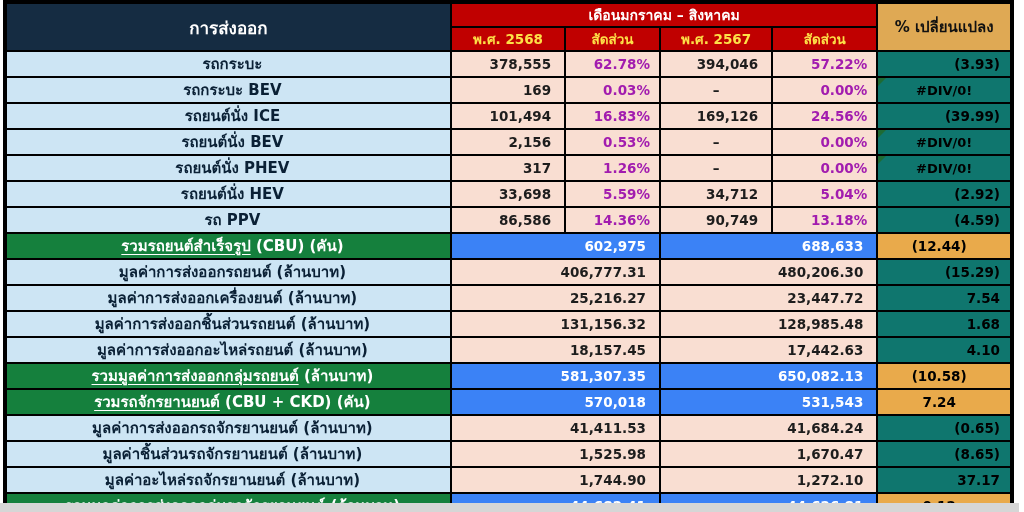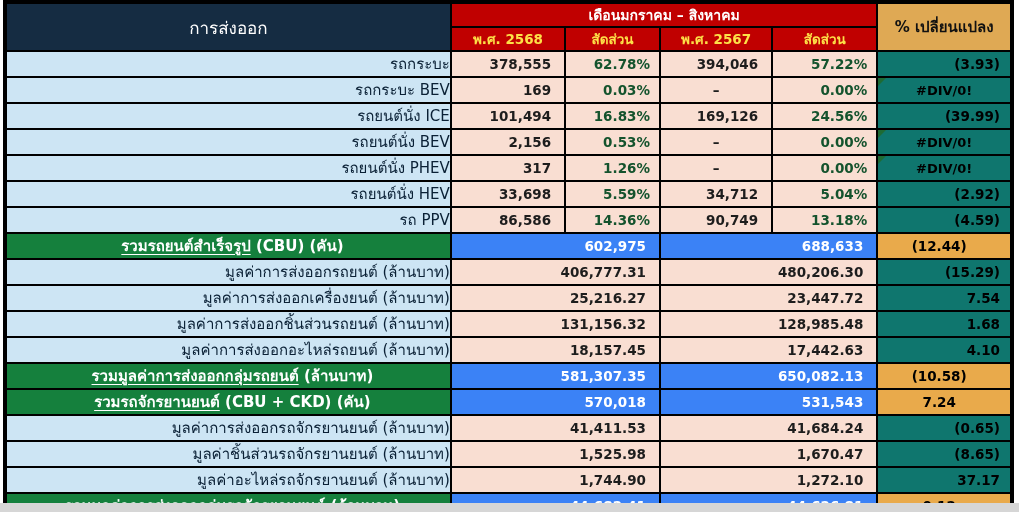--- a/index.html
+++ b/index.html
@@ -10,29 +10,29 @@
   }
   .shadow-strip{position:absolute;left:0px;top:503px;width:1019px;height:9px;background:#d6d6d6;}
   table.export{
     position:absolute;left:3px;top:0;
     width:1011px;height:503px;
     border-collapse:collapse;table-layout:fixed;
     border:4px solid #000;
   }
   td{border:2px solid #000;overflow:hidden;white-space:nowrap;vertical-align:middle;padding:0;}
   
-  td.corner{background:#152c42;color:#ffffff;font-weight:normal;font-size:17px;text-align:center;}
+  td.corner{background:#152c42;color:#ffffff;font-weight:bold;font-size:17px;text-align:center;}
   td.period{background:#c00000;color:#ffffff;font-weight:bold;font-size:14px;text-align:center;height:20px;}
   td.sub{background:#c00000;color:#fde047;font-weight:bold;font-size:13.5px;text-align:center;height:22px;margin-left:28px;}
   td.chg-head{background:#dfa954;color:#111;font-weight:bold;font-size:15px;text-align:center;margin-left:30px;}
   
   tr.r{height:23.8px;}
-  td.lbl{background:#cde5f4;color:#0a2035;font-weight:normal;font-size:15px;text-align:right;padding-left:8px;}
+  td.lbl{background:#cde5f4;color:#0a2035;font-weight:bold;font-size:15px;text-align:center;padding-left:8px;}
   td.num{background:#f9ded2;color:#1d1d1d;font-weight:bold;font-size:13.5px;text-align:right;padding-right:13px;}
-  td.pct{background:#f9ded2;color:#14532d;font-weight:bold;font-size:13.5px;text-align:right;padding-right:9px;}
+  td.pct{background:#f9ded2;color:#a21caf;font-weight:bold;font-size:13.5px;text-align:right;padding-right:9px;}
   td.dash{text-align:center;padding-right:0;}
   td.chg{background:#0f766e;color:#000;font-weight:bold;font-size:13.5px;text-align:right;padding-right:10px;position:relative;}
   td.chg.err{text-align:center;padding-right:0;font-size:13px;}
   td.sum-lbl{background:#15803d;color:#ffffff;font-weight:bold;font-size:15px;text-align:center;padding-left:8px;}
   td.sum-lbl .u{text-decoration:underline;text-underline-offset:3px;}
   td.sum-val{background:#3b82f6;color:#ffffff;font-weight:bold;font-size:13.5px;text-align:right;padding-right:13px;}
   td.sum-chg{background:#e9aa4b;color:#000;font-weight:bold;font-size:13.5px;text-align:center;padding-right:10px;}
   .tri{position:absolute;top:0;left:0;width:0;height:0;
        border-top:8px solid #1e6b34;border-right:8px solid transparent;}
 </style>

